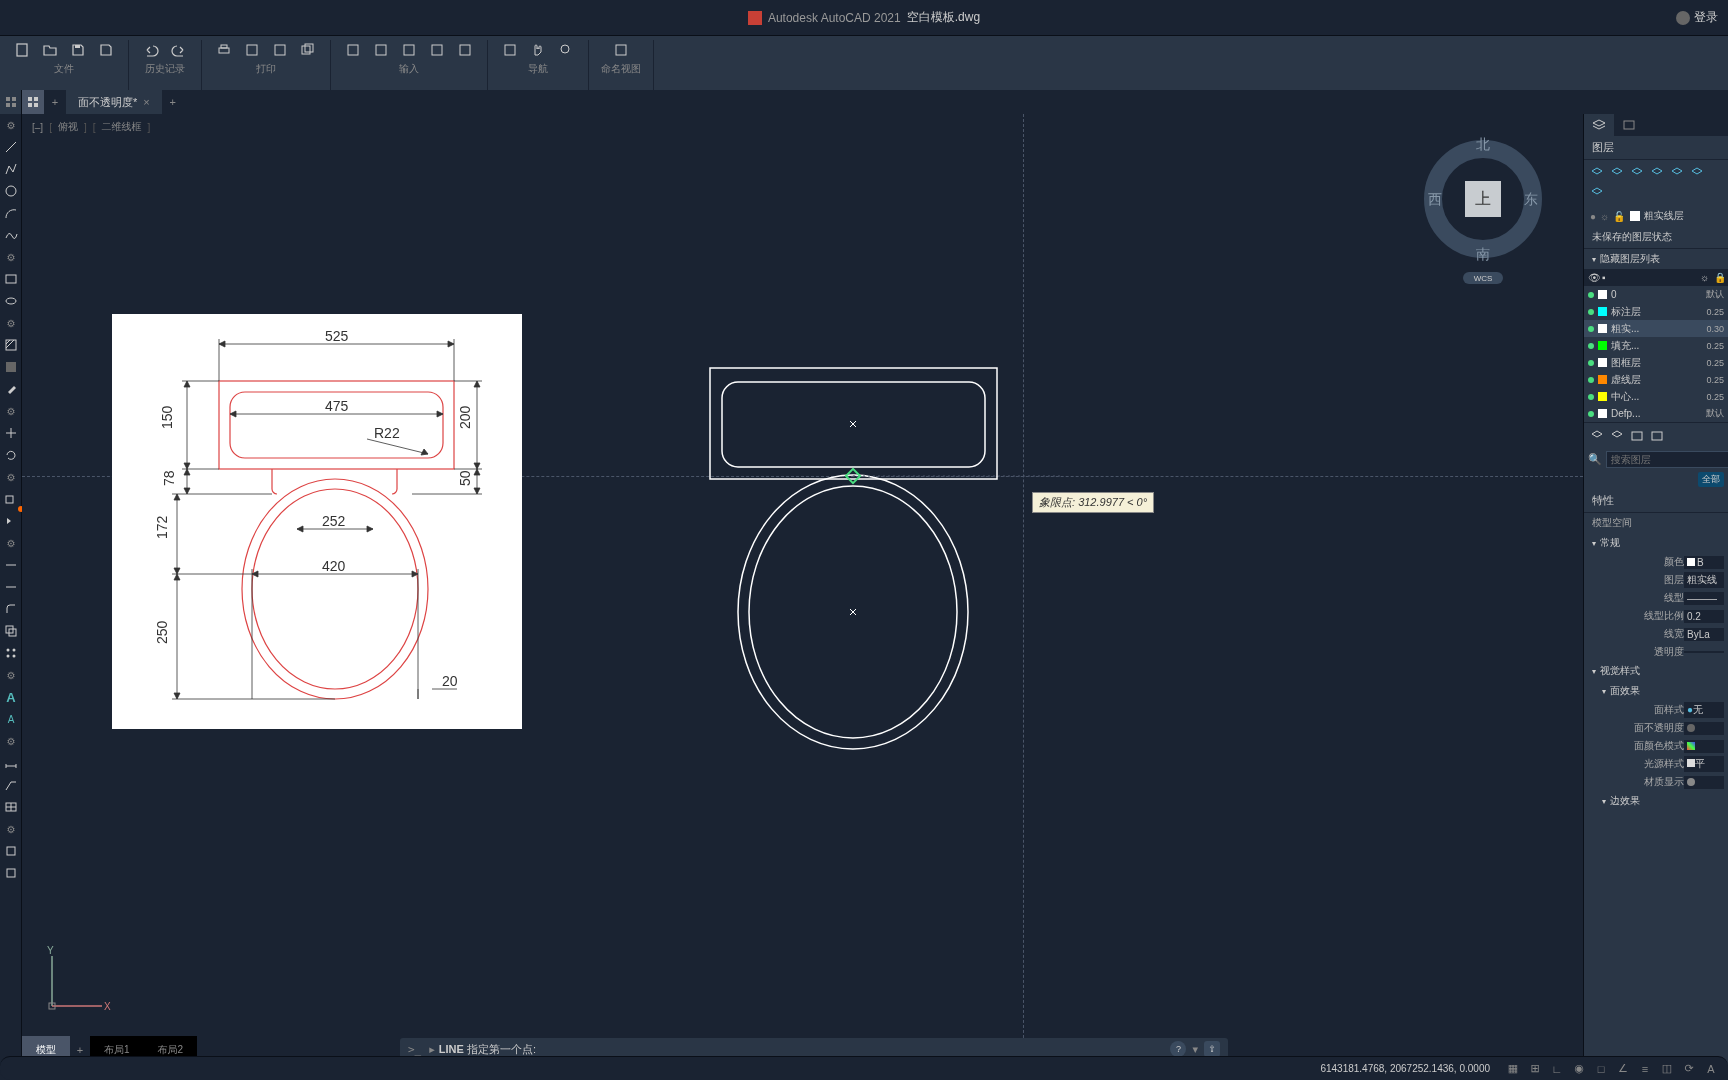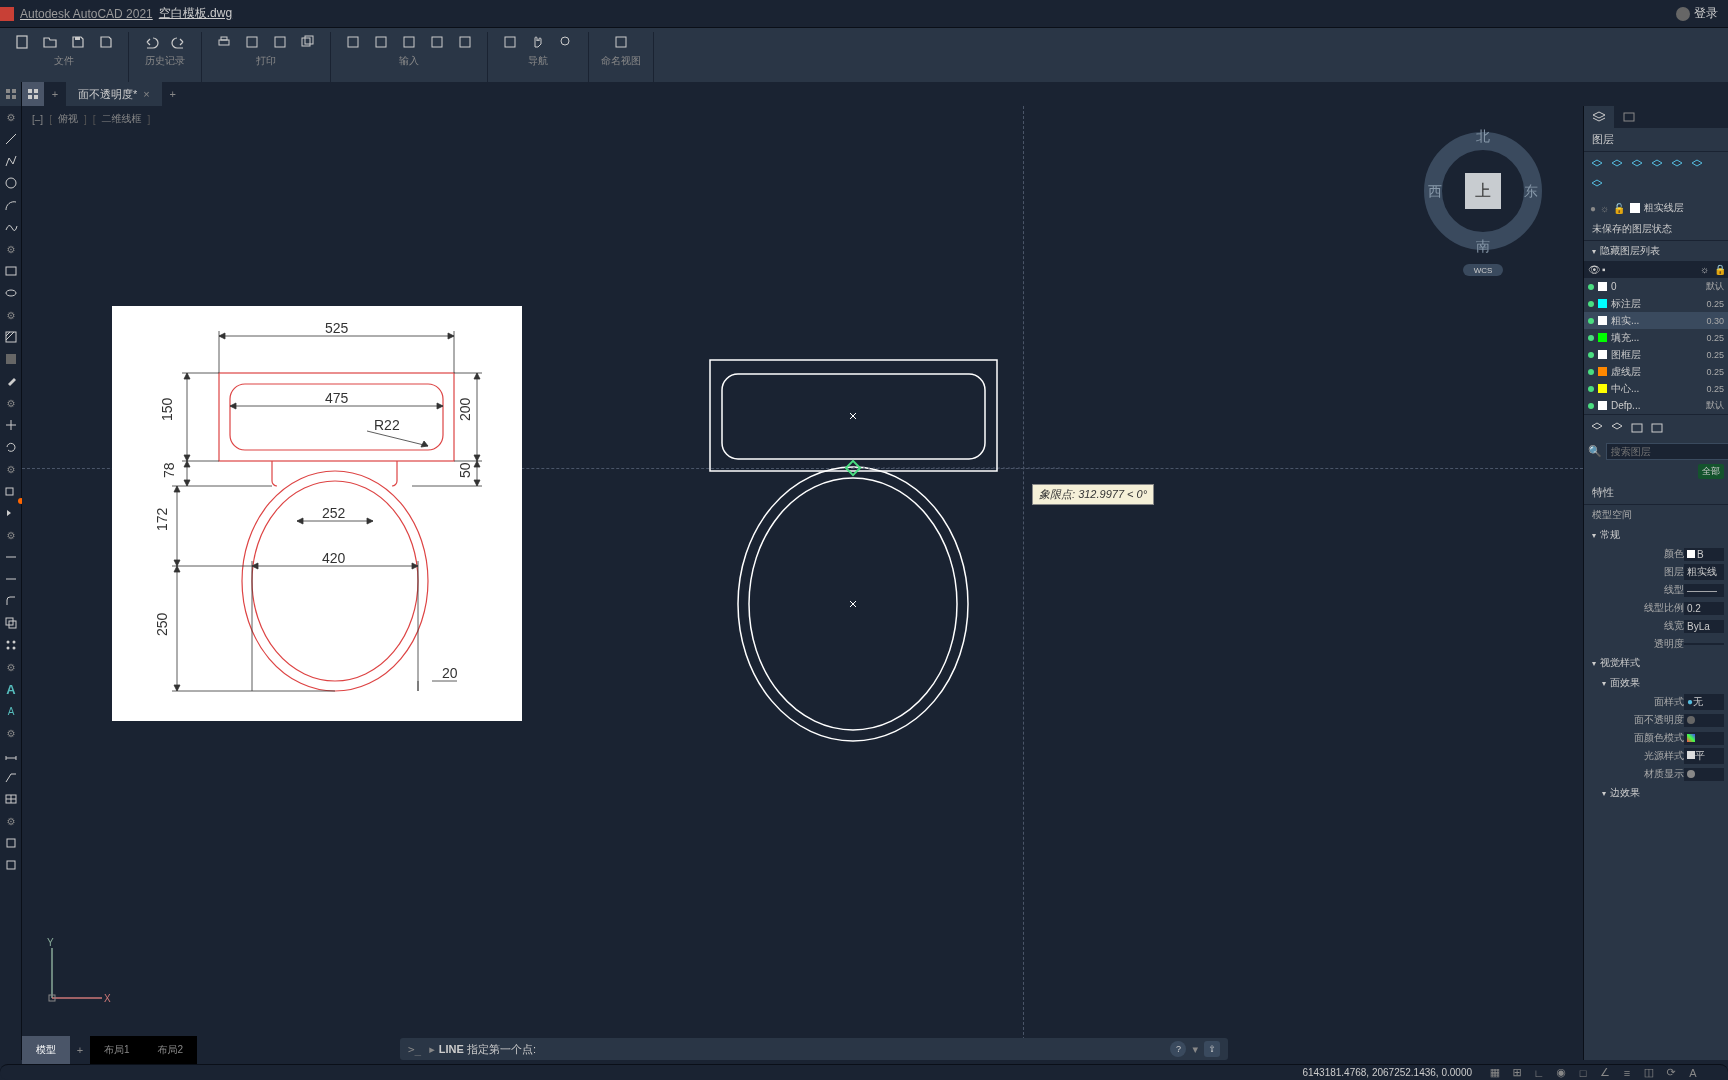--- a/index.html
+++ b/index.html
@@ -1,18 +1,18 @@
 <!DOCTYPE html>
 <html><head>
   <meta charset="utf-8">
   <style>
     * { margin: 0; padding: 0; box-sizing: border-box; font-family: "Microsoft YaHei", Arial, sans-serif; }
     body { background: #1a2332; color: #ccc; font-size: 11px; overflow: hidden; width: 1728px; height: 1080px; position: relative; }
     
-    .titlebar { height: 28px; background: #1a2332; display: flex; align-items: center; position: relative; border-bottom: 1px solid #0a0f18; text-decoration: underline; }
+    .titlebar { height: 36px; background: #1a2332; display: flex; align-items: center; justify-content: center; position: relative; border-bottom: 1px solid #0a0f18; }
     .titlebar .title { color: #999; font-size: 12px; display: flex; align-items: center; gap: 6px; }
     .titlebar .app-icon { width: 14px; height: 14px; background: #c84036; }
     .titlebar .login { position: absolute; right: 10px; color: #ccc; font-size: 12px; display: flex; align-items: center; gap: 4px; }
     .titlebar .user-icon { width: 14px; height: 14px; border-radius: 50%; background: #666; }
     
     .ribbon { height: 54px; background: #2a3646; display: flex; align-items: flex-start; padding-top: 4px; }
     .ribbon-group { display: flex; flex-direction: column; align-items: center; padding: 0 12px; border-right: 1px solid #1a2332; height: 100%; }
     .ribbon-icons { display: flex; gap: 8px; margin-bottom: 2px; }
     .ribbon-icon { width: 20px; height: 20px; display: flex; align-items: center; justify-content: center; cursor: pointer; }
     .ribbon-icon svg { width: 16px; height: 16px; }
@@ -73,21 +73,21 @@
     .cmdline-text { flex: 1; color: #ccc; font-size: 11px; }
     .cmdline-icons { display: flex; gap: 6px; padding: 0 8px; align-items: center; }
     .cmdline-icon { width: 16px; height: 16px; border-radius: 50%; background: #3a4a5e; display: flex; align-items: center; justify-content: center; font-size: 9px; }
     
     .modelbar { position: absolute; bottom: 20px; left: 0; height: 20px; display: flex; align-items: center; }
     .model-tab { padding: 0 14px; height: 28px; display: flex; align-items: center; font-size: 10px; }
     .model-tab.active { background: #4a5568; color: #fff; }
     .model-tab.inactive { background: #000000; color: #888; }
     .model-plus { width: 20px; text-align: center; color: #888; }
     
-    .statusbar { position: absolute; bottom: 0; left: 0; right: 0; height: 16px; background: #1a2332; display: flex; align-items: center; justify-content: flex-end; padding: 0 26px; gap: 4px; border-top: 1px solid #0a0f18; border-radius: 10px; }
+    .statusbar { position: absolute; bottom: 0; left: 0; right: 0; height: 24px; background: #1a2332; display: flex; align-items: center; justify-content: flex-end; padding: 0 8px; gap: 4px; border-top: 1px solid #0a0f18; border-radius: 10px; }
     .status-coords { color: #ccc; font-size: 10px; margin-right: 10px; }
     .status-btn { width: 18px; height: 16px; display: flex; align-items: center; justify-content: center; color: #888; }
     
     .drawing-svg { position: absolute; top: 0; left: 0; }
   </style>
 </head>
 <body>
 
 <div class="titlebar">
   <div class="title">
@@ -685,21 +685,21 @@
           <svg width="14" height="14">
             <rect x="2" y="3" width="10" height="8" fill="none" stroke="#ccc"></rect>
           </svg>
         </div>
     </div>
     <div class="search-row">
       <span style="color:#888;">🔍</span>
       <input class="search-input" placeholder="搜索图层" style="">
     </div>
     <div style="display:flex;justify-content:flex-end;padding:2px 4px;">
-        <span style="background:#14532d;padding:1px 4px;font-size:9px;border-radius:2px;">全部</span>
+        <span style="background:#0c4a6e;padding:1px 4px;font-size:9px;border-radius:2px;">全部</span>
       </div>
 
     <div class="panel-header">特性</div>
     <div style="padding:3px 8px;font-size:10px;color:#aaa;">模型空间</div>
     <div class="collapse-row">
         <span class="chev">▾</span>
         <span>常规</span>
       </div>
     <div class="prop-row">
         <span class="prop-label">颜色</span>

